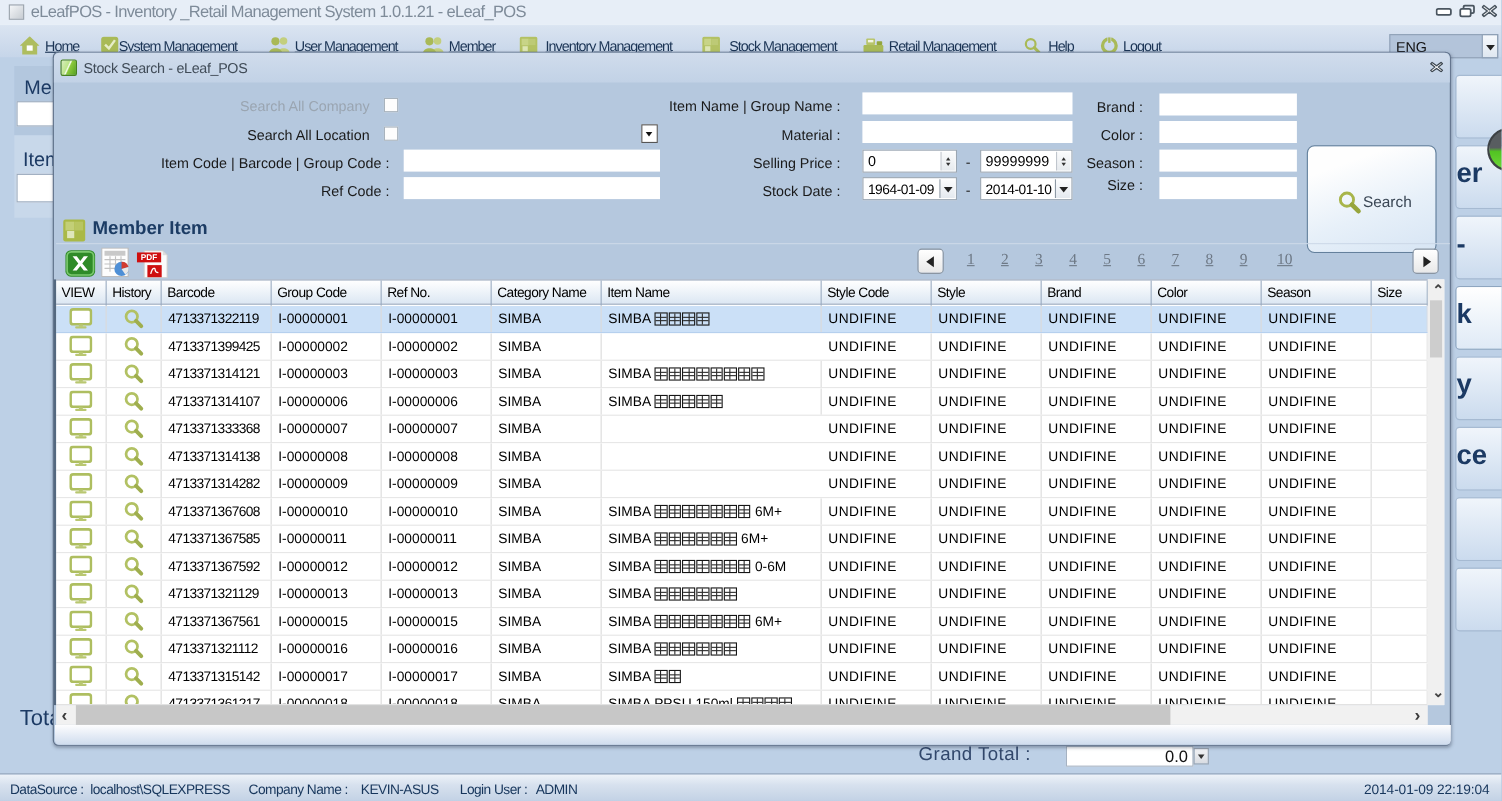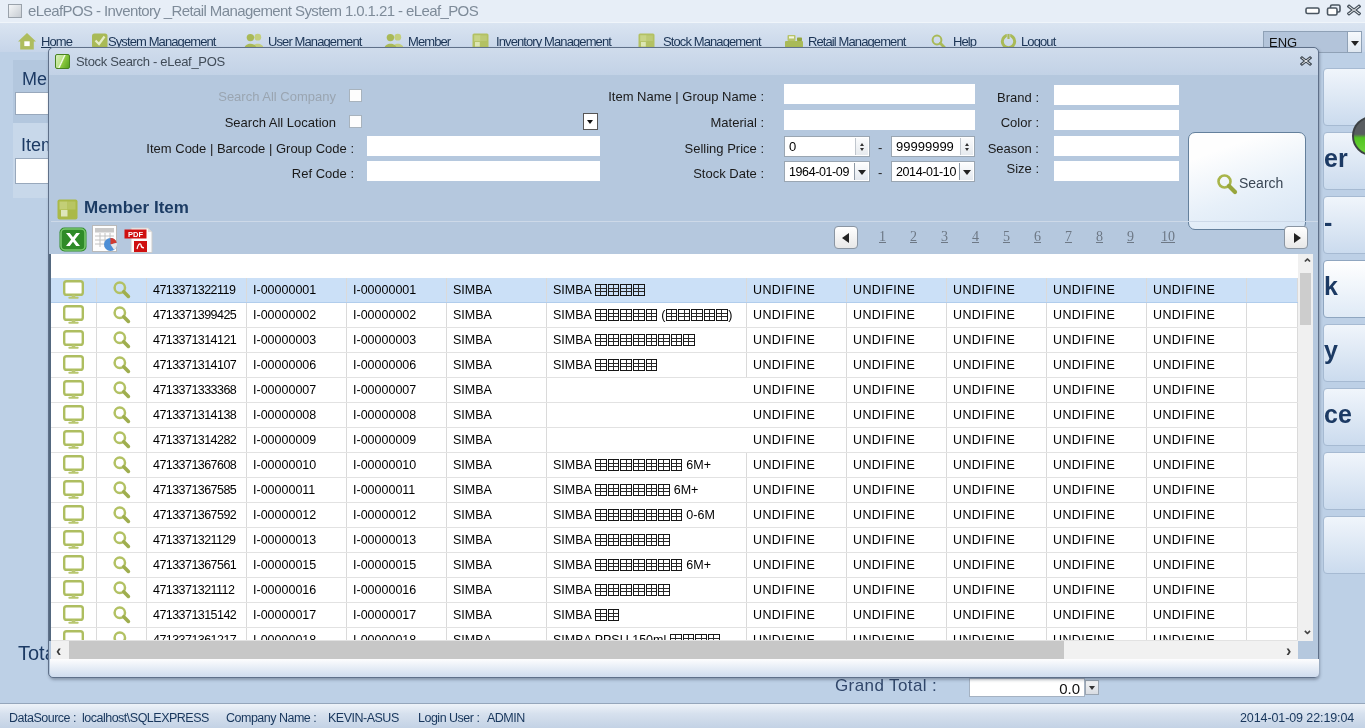--- a/index.html
+++ b/index.html
@@ -366,20 +366,35 @@
 <div class="pgn" style="left:954px">5</div>
 <div class="pgn" style="left:985px">6</div>
 <div class="pgn" style="left:1016px">7</div>
 <div class="pgn" style="left:1047px">8</div>
 <div class="pgn" style="left:1078px">9</div>
 <div class="pgn" style="left:1112px">10</div>
   <div class="pgbtn" id="pgright" style="left:1235px; top:178px;"></div>
 
   <div id="tbl">
     <div id="tblborder"></div>
+    <div id="thead">
+<div class="hcell" style="left:0px;width:46px">VIEW</div>
+<div class="hcell" style="left:46px;width:50px">History</div>
+<div class="hcell" style="left:96px;width:100px">Barcode</div>
+<div class="hcell" style="left:196px;width:100px">Group Code</div>
+<div class="hcell" style="left:296px;width:100px">Ref No.</div>
+<div class="hcell" style="left:396px;width:100px">Category Name</div>
+<div class="hcell" style="left:496px;width:200px">Item Name</div>
+<div class="hcell" style="left:696px;width:100px">Style Code</div>
+<div class="hcell" style="left:796px;width:100px">Style</div>
+<div class="hcell" style="left:896px;width:100px">Brand</div>
+<div class="hcell" style="left:996px;width:100px">Color</div>
+<div class="hcell" style="left:1096px;width:100px">Season</div>
+<div class="hcell" style="left:1196px;width:51px">Size</div>
+    </div>
     <div id="tbody" style="position:absolute;left:0;top:24px;width:1247px;height:363px;overflow:hidden;">
 <div class="trow sel" style="top:0px;height:25px">
           <div class="cell ic" style="left:0;width:46px"><svg width="21" height="19" viewBox="0 0 21 19">
               <rect x="1.2" y="1.2" width="18.6" height="13.6" rx="2.4" fill="#fff" stroke="#aebe60" stroke-width="2.4"></rect>
               <rect x="8.7" y="14.8" width="3.6" height="2.2" fill="#b9c771"></rect>
               <rect x="5.3" y="16.7" width="10.4" height="2" rx="1" fill="#b9c771"></rect>
             </svg></div>
           <div class="cell ic" style="left:46px;width:50px"><svg width="20" height="20" viewBox="0 0 20 20">
               <circle cx="7.8" cy="7.8" r="5.2" fill="none" stroke="#b2c163" stroke-width="2.5"></circle>
               <line x1="11.7" y1="11.7" x2="16.4" y2="16.4" stroke="#9fae4e" stroke-width="3.6" stroke-linecap="round"></line>
@@ -403,21 +418,20 @@
               <rect x="5.3" y="16.7" width="10.4" height="2" rx="1" fill="#b9c771"></rect>
             </svg></div>
           <div class="cell ic" style="left:46px;width:50px"><svg width="20" height="20" viewBox="0 0 20 20">
               <circle cx="7.8" cy="7.8" r="5.2" fill="none" stroke="#b2c163" stroke-width="2.5"></circle>
               <line x1="11.7" y1="11.7" x2="16.4" y2="16.4" stroke="#9fae4e" stroke-width="3.6" stroke-linecap="round"></line>
             </svg></div>
           <div class="cell bc" style="left:96px;width:100px">4713371399425</div>
           <div class="cell" style="left:196px;width:100px">I-00000002</div>
           <div class="cell" style="left:296px;width:100px">I-00000002</div>
           <div class="cell" style="left:396px;width:100px">SIMBA</div>
-          <div class="cell" style="left:496px;width:200px">SIMBA <i class="cj"></i><i class="cj"></i><i class="cj"></i><i class="cj"></i><i class="cj"></i> (<i class="cj"></i><i class="cj"></i><i class="cj"></i><i class="cj"></i><i class="cj"></i>)</div>
           <div class="cell ud" style="left:696px;width:100px">UNDIFINE</div>
           <div class="cell ud" style="left:796px;width:100px">UNDIFINE</div>
           <div class="cell ud" style="left:896px;width:100px">UNDIFINE</div>
           <div class="cell ud" style="left:996px;width:100px">UNDIFINE</div>
           <div class="cell ud" style="left:1096px;width:100px">UNDIFINE</div>
           <div class="cell" style="left:1196px;width:51px"></div>
         </div>
 <div class="trow" style="top:50px;height:25px">
           <div class="cell ic" style="left:0;width:46px"><svg width="21" height="19" viewBox="0 0 21 19">
               <rect x="1.2" y="1.2" width="18.6" height="13.6" rx="2.4" fill="#fff" stroke="#aebe60" stroke-width="2.4"></rect>

